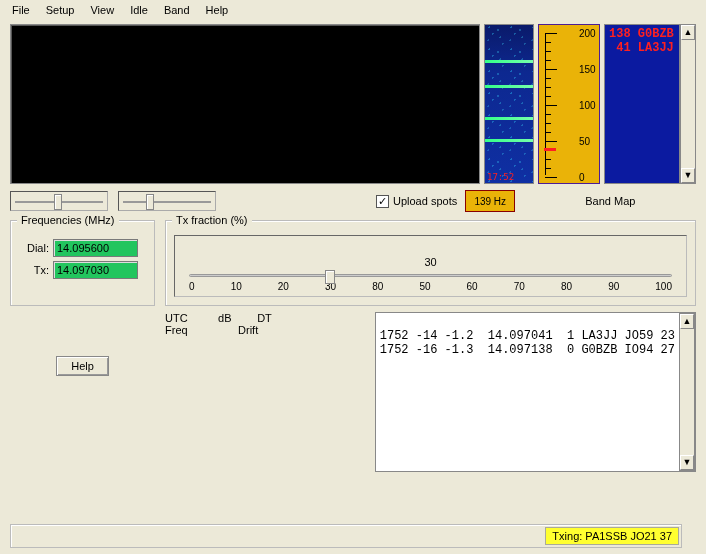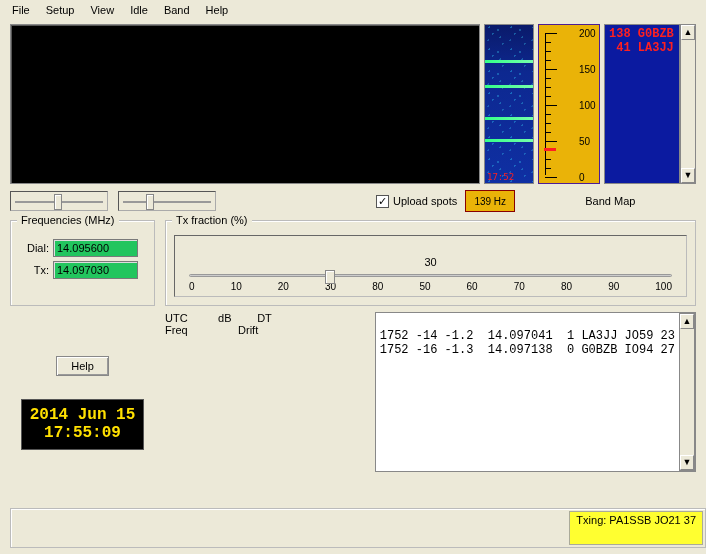--- a/index.html
+++ b/index.html
@@ -210,24 +210,24 @@
   flex:1;
   font-family: "Courier New", monospace;
   font-size: 12px;
   padding: 2px 4px;
   white-space: pre;
   overflow:hidden;
   margin-top:14px;
 }
 .statusbar {
   position:absolute;
-  left: 10px; right: 0; bottom: 6px;
+  left: 10px; right: 24px; bottom: 6px;
   border: 1px solid #bbb;
   box-shadow: inset 1px 1px 0 #fff;
-  height: 40px;
+  height: 24px;
   display:flex;
 }
 .statusbar .spacer { flex:1; }
 .statusbar .tx {
   background:#ffff30;
   border:1px solid #aa9;
   font-size:11px;
   padding: 2px 6px;
   margin:2px;
 }
@@ -343,24 +343,20 @@
         <span>100</span>
       </div>
     </div>
   </div>
 
 </div>
 
 <div class="row4">
   <div class="leftcol">
     <button class="btn3d enabled">Help</button>
-    <div class="clockbox">
-      <div class="date">2014 Jun 15</div>
-      <div class="time">17:55:09</div>
-    </div>
   </div>
   <div class="decodecol">
     <div class="decodeheader">
       <span style="width:50px">UTC</span>
       <span style="width:36px">dB</span>
       <span style="width:40px">DT</span>
       <span style="width:70px">Freq</span>
       <span style="width:40px">Drift</span>
     </div>
     <div class="decodewrap">

